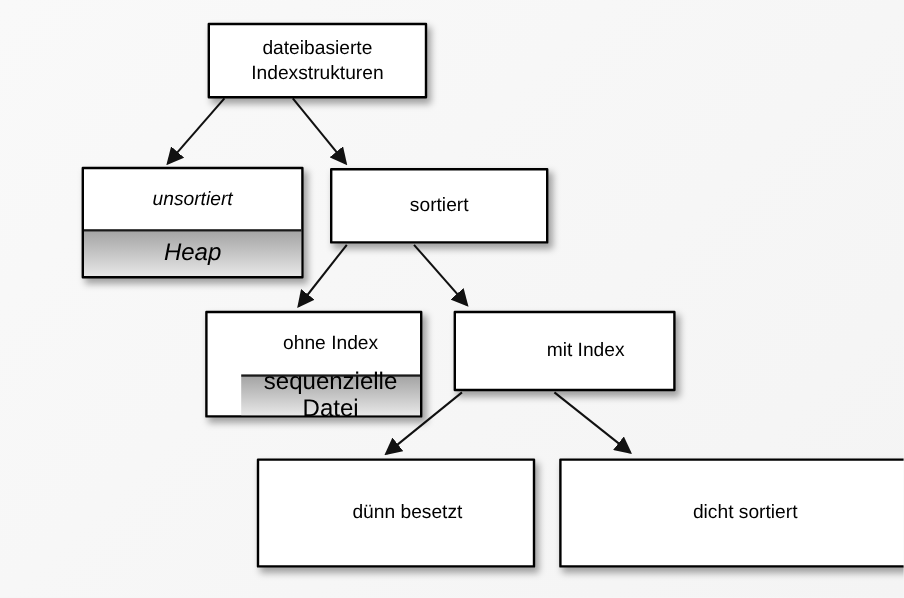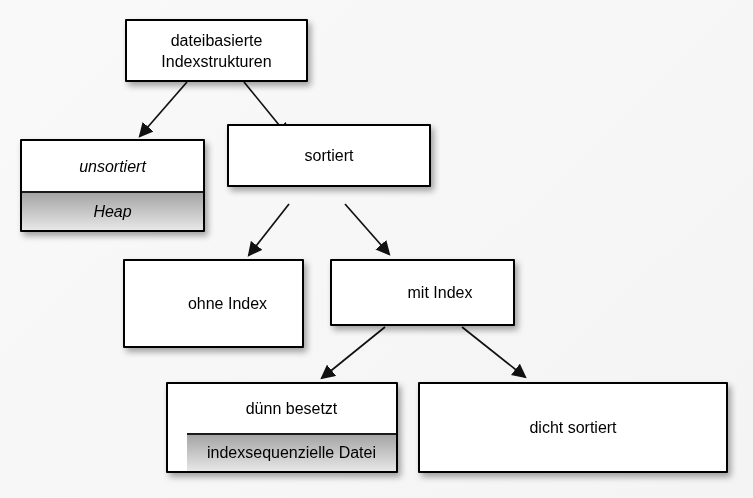--- a/index.html
+++ b/index.html
@@ -27,50 +27,51 @@
   }
   .node {
     position: absolute;
     box-sizing: border-box;
     border: 2px solid #000;
     background: #ffffff;
     box-shadow: 3px 4px 6px rgba(0,0,0,0.35);
     display: flex;
     flex-direction: column;
     border-radius: 1px;
+    margin-left: 48px;
   }
   .node-label {
     flex: 1;
     display: flex;
     align-items: center;
     justify-content: center;
     text-align: center;
     font-size: 16px;
     font-weight: 500;
     color: #000;
     line-height: 21px;
     padding: 0 6px;
   }
   .node-sub {
     display: flex;
     align-items: center;
     justify-content: center;
     text-align: center;
-    font-size: 16px;
+    font-size: 20px;
     font-weight: 500;
     color: #000;
     border-top: 2px solid #1a1a1a;
     background: linear-gradient(180deg, #a5a5a5 0%, #c9c9c9 55%, #e7e7e7 100%);
     box-sizing: border-box;
   }
   
   #node-root          { left: 125px; top: 19px;  width: 183px; height: 63px; }
   #node-unsortiert    { left: 20px;  top: 139px; width: 185px; height: 93px; font-style: italic; }
   #node-unsortiert .node-sub { height: 39px; }
-  #node-sortiert      { left: 227px; top: 124px; width: 204px; height: 63px; }
+  #node-sortiert      { left: 227px; top: 140px; width: 182px; height: 63px; }
   #node-ohne-index    { left: 123px; top: 259px; width: 181px; height: 89px; padding-left: 28px; }
   #node-ohne-index .node-sub { height: 34px; }
   #node-mit-index     { left: 330px; top: 259px; width: 185px; height: 67px; padding-left: 35px; }
   #node-duenn-besetzt { left: 166px; top: 382px; width: 232px; height: 91px; padding-left: 19px; }
   #node-duenn-besetzt .node-sub { height: 38px; }
   #node-dicht-besetzt { left: 418px; top: 382px; width: 310px; height: 91px; }
   #node-dicht-besetzt .node-sub { height: 38px; }
 </style>
 </head>
 <body>
@@ -99,28 +100,28 @@
     <div class="node-label">unsortiert</div>
     <div class="node-sub">Heap</div>
   </div>
 
   <div class="node" id="node-sortiert">
     <div class="node-label">sortiert</div>
   </div>
 
   <div class="node" id="node-ohne-index">
     <div class="node-label">ohne Index</div>
+    <div class="node-sub">sequenzielle Datei</div>
   </div>
 
   <div class="node" id="node-mit-index">
     <div class="node-label">mit Index</div>
   </div>
 
   <div class="node" id="node-duenn-besetzt">
     <div class="node-label">dünn besetzt</div>
-    <div class="node-sub">indexsequenzielle Datei</div>
   </div>
 
   <div class="node" id="node-dicht-besetzt">
     <div class="node-label">dicht sortiert</div>
   </div>
 
 </div>
 
 </body></html>

